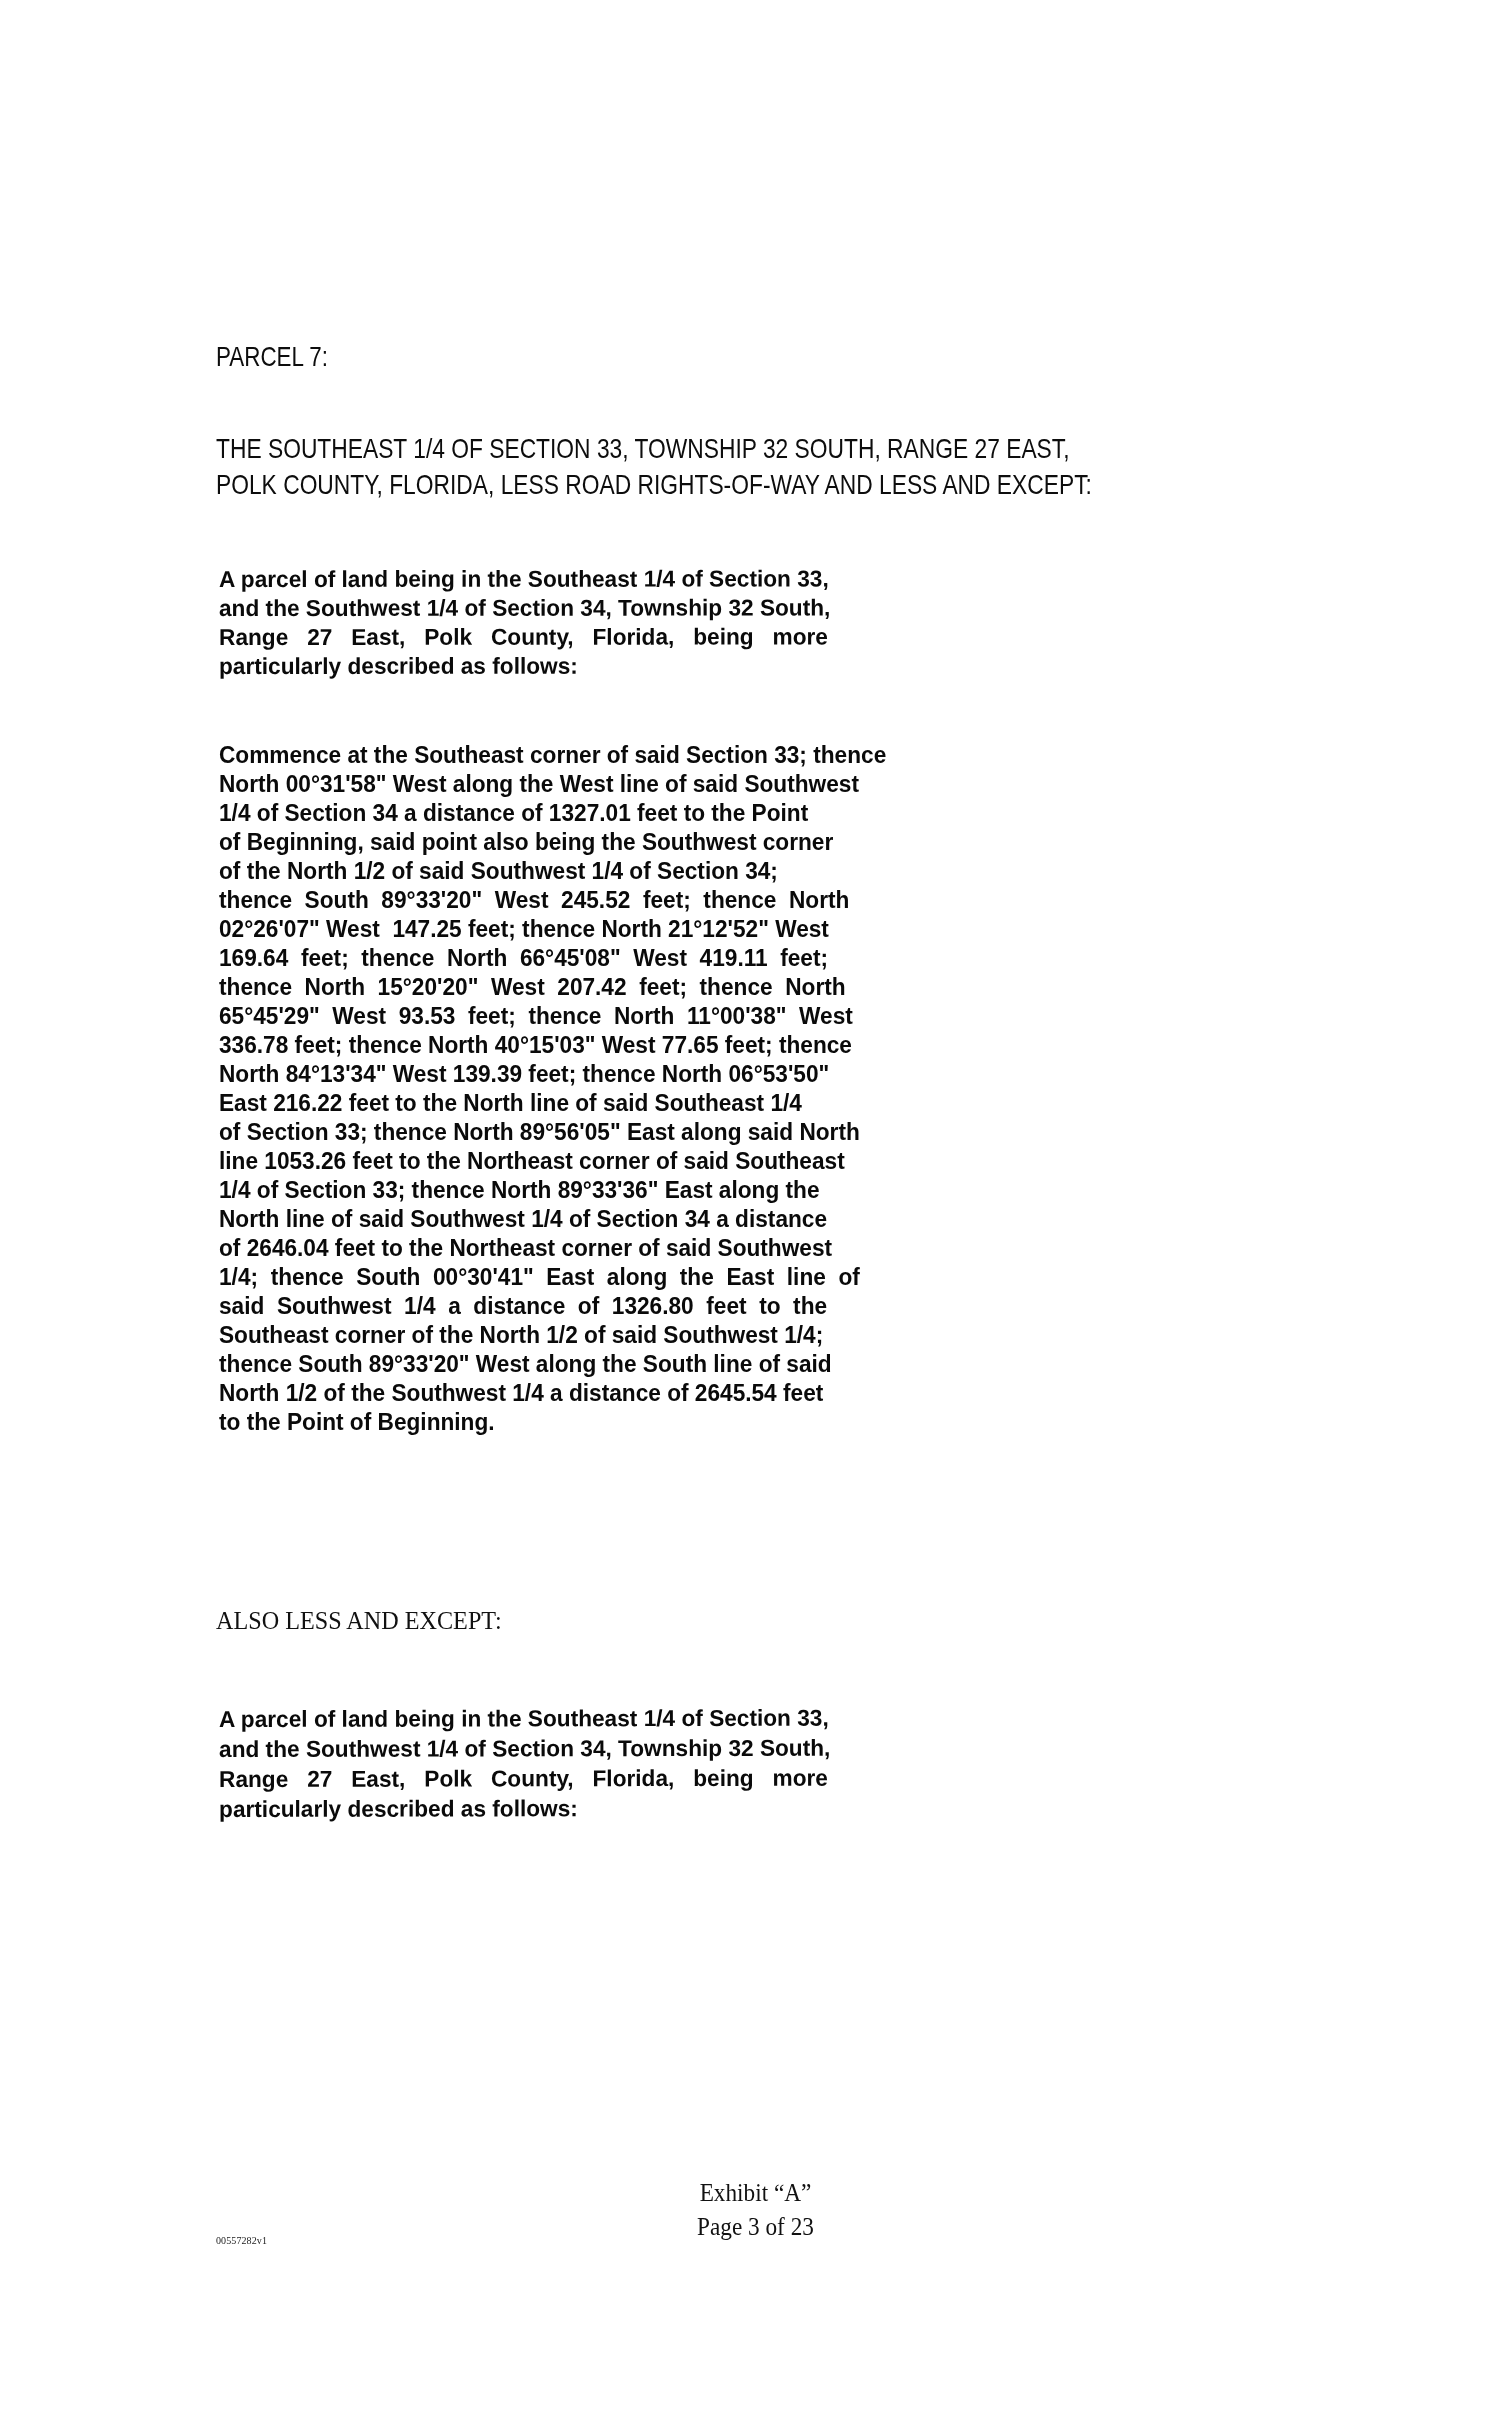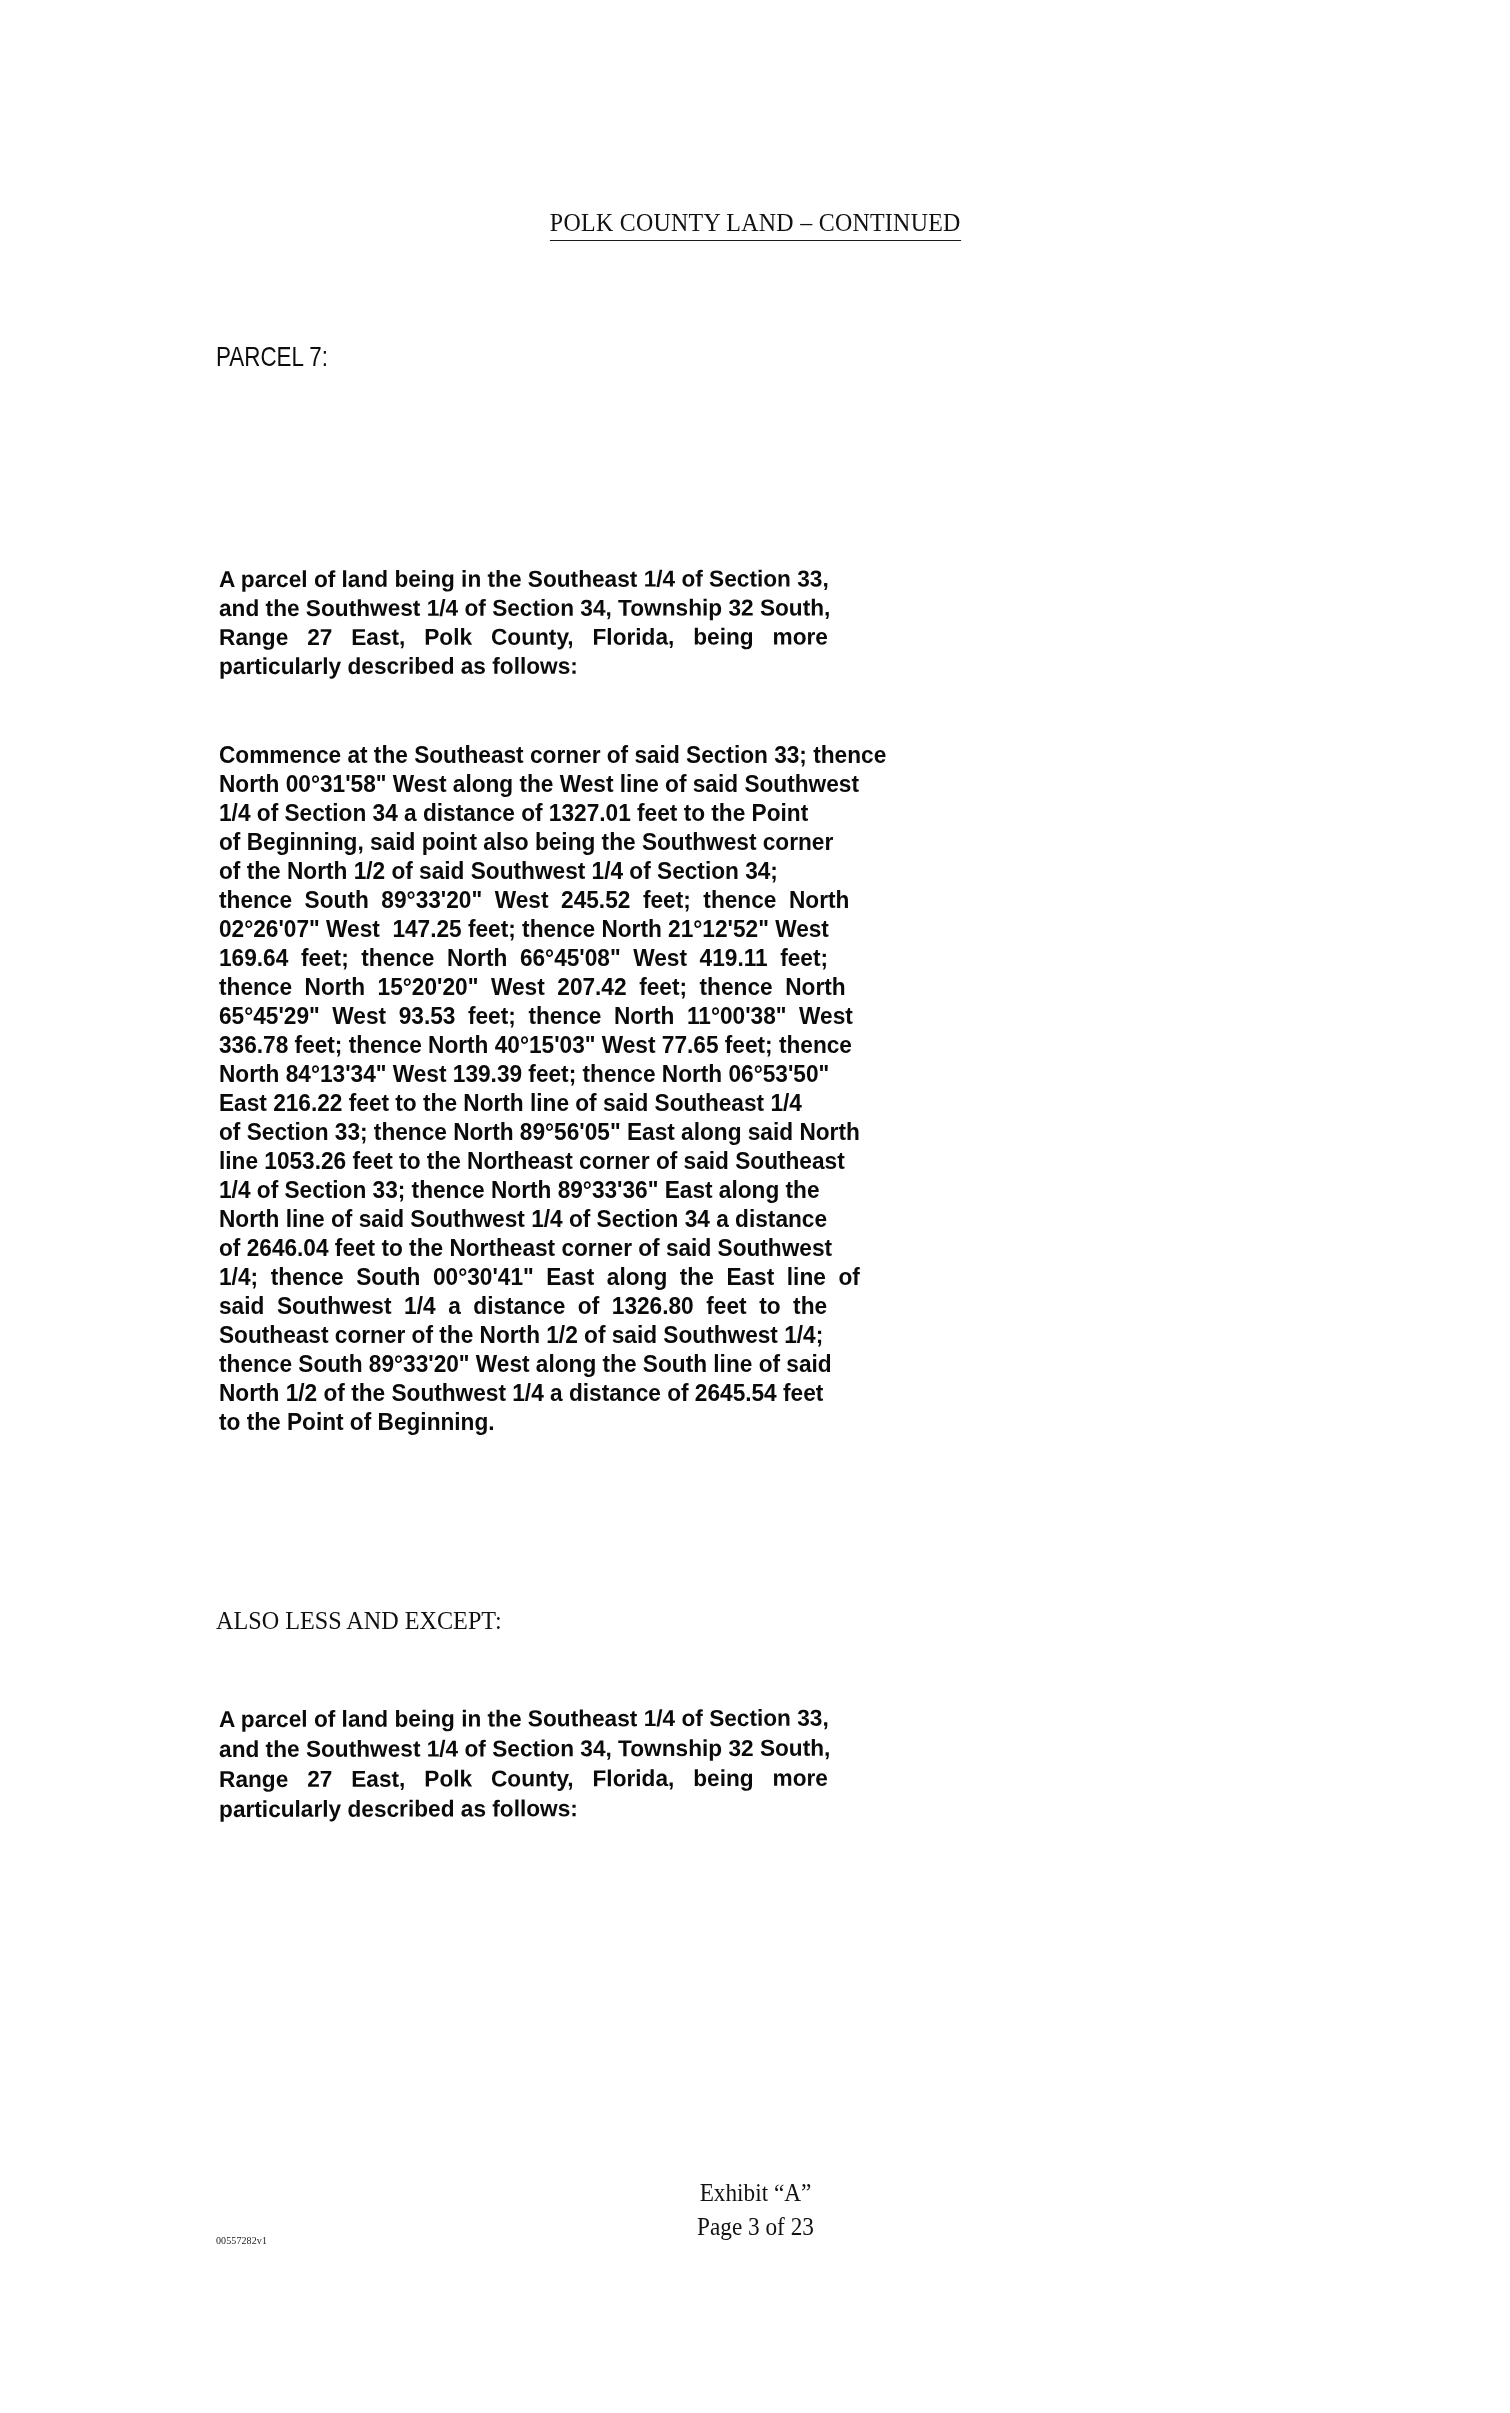--- a/index.html
+++ b/index.html
@@ -150,26 +150,27 @@
     color: #222;
     letter-spacing: 0.1px;
     white-space: nowrap;
   }
 </style>
 </head>
 <body>
 
 <div class="page">
 
-  <div class="doc-header">
-    <span class="hdr-text">POLK COUNTY LAND – CONTINUED</span>
-  </div>
 
   <div class="parcel-label">PARCEL 7:</div>
 
+  <div class="title-block">
+    <div class="tline">THE SOUTHEAST 1/4 OF SECTION 33, TOWNSHIP 32 SOUTH, RANGE 27 EAST,</div>
+    <div class="tline">POLK COUNTY, FLORIDA, LESS ROAD RIGHTS-OF-WAY AND LESS AND EXCEPT:</div>
+  </div>
 
   <div class="mono-block" id="intro-para">
     <div class="mline">A parcel of land being in the Southeast 1/4 of Section 33,</div>
     <div class="mline">and the Southwest 1/4 of Section 34, Township 32 South,</div>
     <div class="mline">Range   27   East,   Polk   County,   Florida,   being   more</div>
     <div class="mline">particularly described as follows:</div>
   </div>
 
   <div class="mono-block" id="main-para">
     <div class="mline">Commence at the Southeast corner of said Section 33; thence</div>

